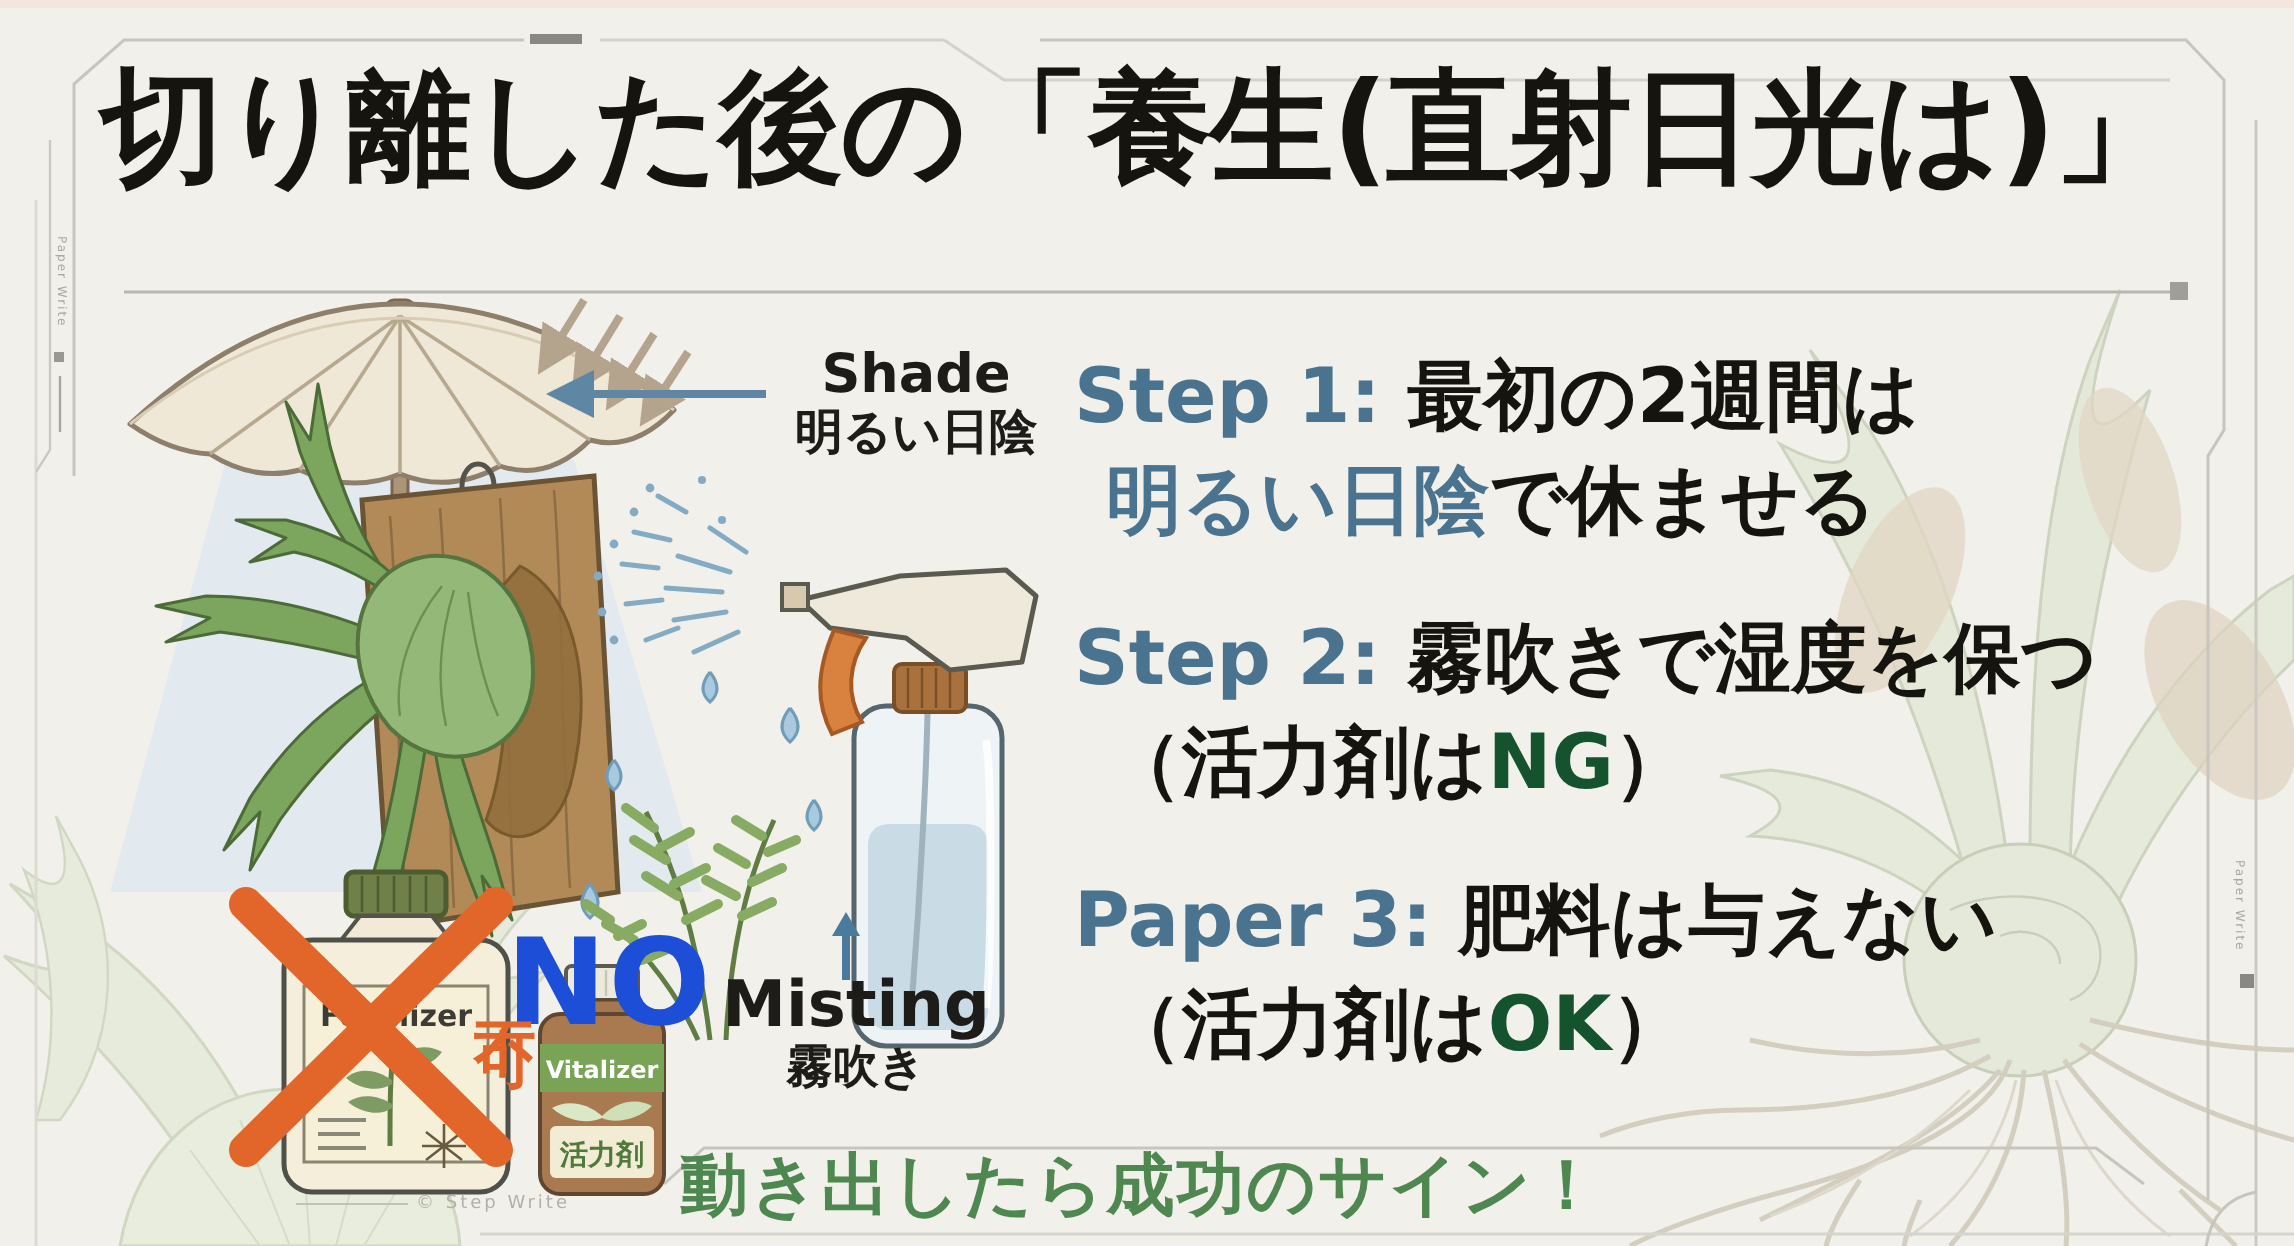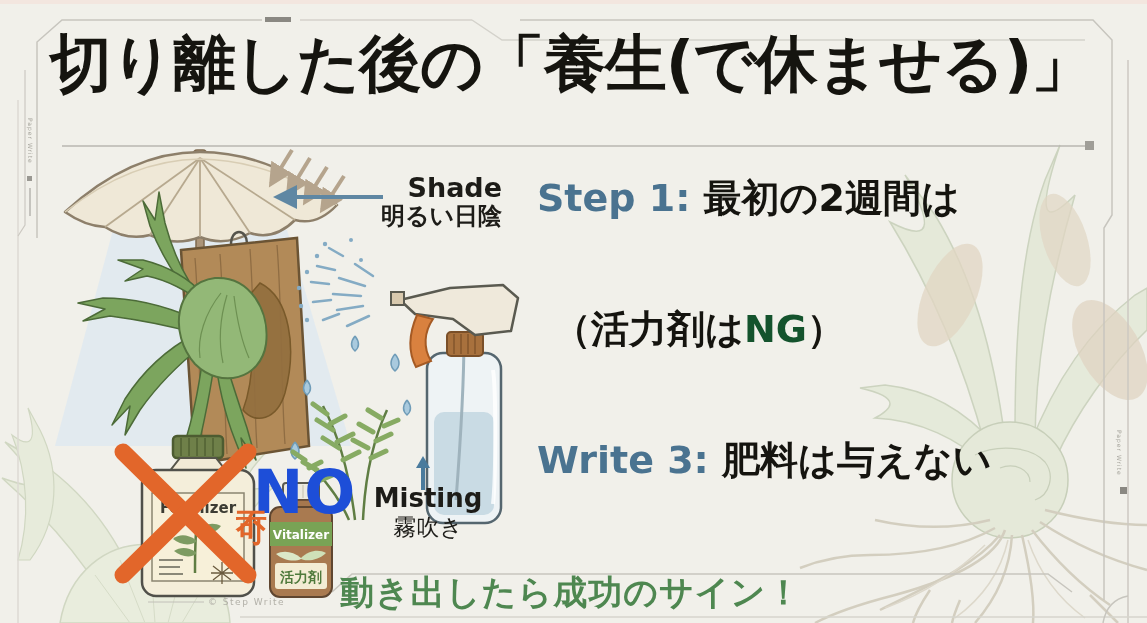--- a/index.html
+++ b/index.html
@@ -8,26 +8,26 @@
     background:#f1f0ea;font-family:"DejaVu Sans","Liberation Sans",sans-serif;
   }
   .topstrip{position:absolute;left:0;top:0;width:100%;height:4px;background:#f3e6df;}
   svg{position:absolute;}
   .abs{position:absolute;}
   .title{
     left:50px;top:28px;width:1080px;
     font-size:62px;font-weight:900;color:#15140f;letter-spacing:-1px;
     white-space:nowrap;line-height:1.15;
   }
-  .shade-label{left:362px;top:173px;width:140px;text-align:right;color:#1d1c18;line-height:1.1;}
+  .shade-label{left:388px;top:173px;width:140px;text-align:center;color:#1d1c18;line-height:1.1;}
   .shade-label .en{font-size:27px;font-weight:900;}
   .shade-label .jp{font-size:24px;font-weight:900;}
   .misting-label{left:360px;top:484px;width:136px;text-align:center;color:#1d1c18;line-height:1.15;}
-  .misting-label .en{font-size:26px;font-weight:900;}
-  .misting-label .jp{font-size:23px;font-weight:400;}
+  .misting-label .en{font-size:32px;font-weight:900;}
+  .misting-label .jp{font-size:23px;font-weight:700;}
   .no-text{left:253px;top:457px;font-size:60px;font-weight:900;color:#1d4ed8;letter-spacing:1px;}
   .fuka-text{
     left:231px;top:486px;height:130px;
     writing-mode:vertical-rl;text-orientation:upright;
     font-size:31px;font-weight:900;color:#e2662a;letter-spacing:6px;
   }
   .steps{left:537px;top:0;width:600px;}
   .step{position:absolute;left:0;width:600px;font-size:38px;font-weight:900;line-height:52px;color:#15140f;white-space:nowrap;}
   .step .l2{padding-left:16px;}
   .c-blue{color:#4a7390;}
@@ -312,49 +312,58 @@
       <rect x="215" y="359" width="62" height="90" rx="10" fill="#a97a50" stroke="#5f4630" stroke-width="2"></rect>
       <rect x="215" y="374" width="62" height="24" fill="#79a355"></rect>
       <text x="246" y="391" text-anchor="middle" font-size="12" font-weight="bold" fill="#ffffff">Vitalizer</text>
       <path d="M246,410 C238,403 228,402 221,406 C229,413 240,414 246,411 Z" fill="#dbe8c8"></path>
       <path d="M246,410 C254,402 264,401 271,405 C264,412 252,414 246,411 Z" fill="#cfe0b8"></path>
       <rect x="220" y="415" width="52" height="26" rx="3" fill="#f3ecd4"></rect>
       <text x="246" y="434" text-anchor="middle" font-size="14" font-weight="bold" fill="#4f7a3c">活力剤</text>
     </g>
   </svg>
 
-  <div class="abs title">切り離した後の「養生(で休ませる)」</div>
+  <div class="abs title">切り離した後の「養生(直射日光は)」</div>
 
   <div class="abs shade-label">
     <div class="en">Shade</div>
     <div class="jp">明るい日陰</div>
   </div>
 
   <div class="abs misting-label">
     <div class="en">Misting</div>
     <div class="jp">霧吹き</div>
   </div>
 
   <div class="abs no-text">NO</div>
   <div class="abs fuka-text">不可</div>
 
   <div class="abs steps">
     <div class="step" style="top:172px">
       <div class="l1">
         <span class="c-blue">Step 1: </span><span>最初の2週間は</span>
       </div>
+      <div class="l2">
+        <span class="c-blue">明るい日陰</span><span>で休ませる</span>
+      </div>
     </div>
     <div class="step" style="top:303px">
+      <div class="l1">
+        <span class="c-blue">Step 2: </span><span>霧吹きで湿度を保つ</span>
+      </div>
       <div class="l2">
         <span>（活力剤は</span><span class="c-orange">NG</span><span>）</span>
       </div>
     </div>
     <div class="step" style="top:434px">
       <div class="l1">
-        <span class="c-blue">Write 3: </span><span>肥料は与えない</span>
+        <span class="c-blue">Paper 3: </span><span>肥料は与えない</span>
+      </div>
+      <div class="l2">
+        <span>（活力剤は</span><span class="c-orange">OK</span><span>）</span>
       </div>
     </div>
   </div>
 
   <div class="abs success">動き出したら成功のサイン！</div>
 
   <div class="abs watermark">© Step Write</div>
   <div class="abs sidemark">Paper Write</div>
   <div class="abs sidemark2">Paper Write</div>
 

